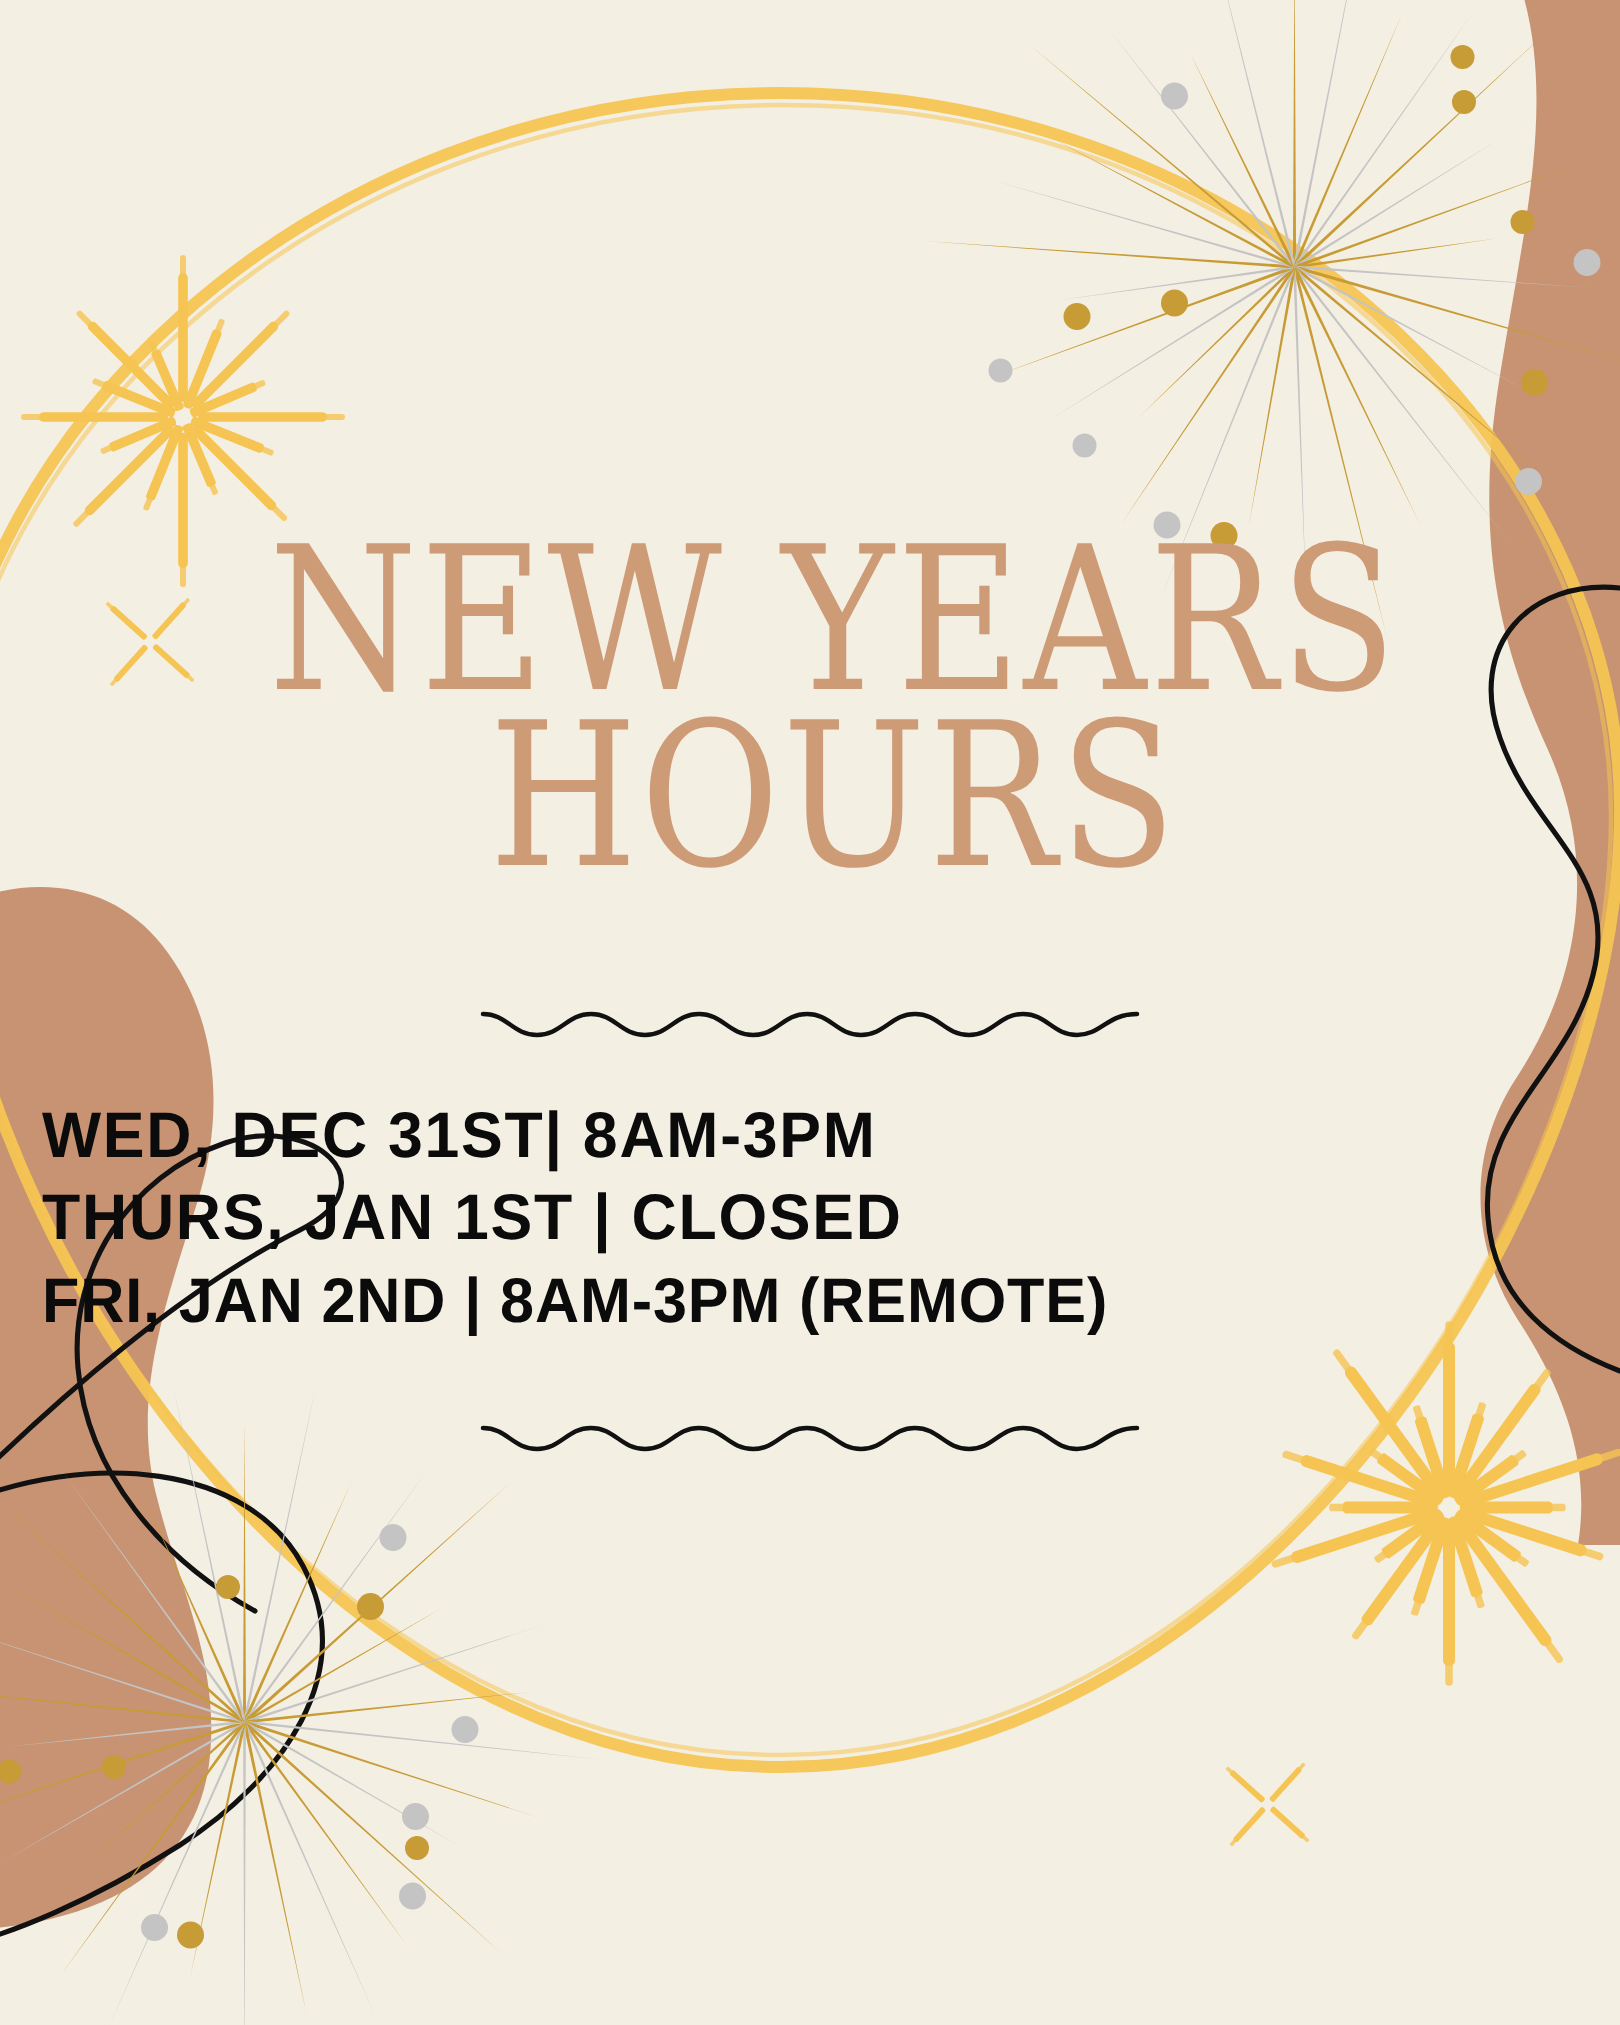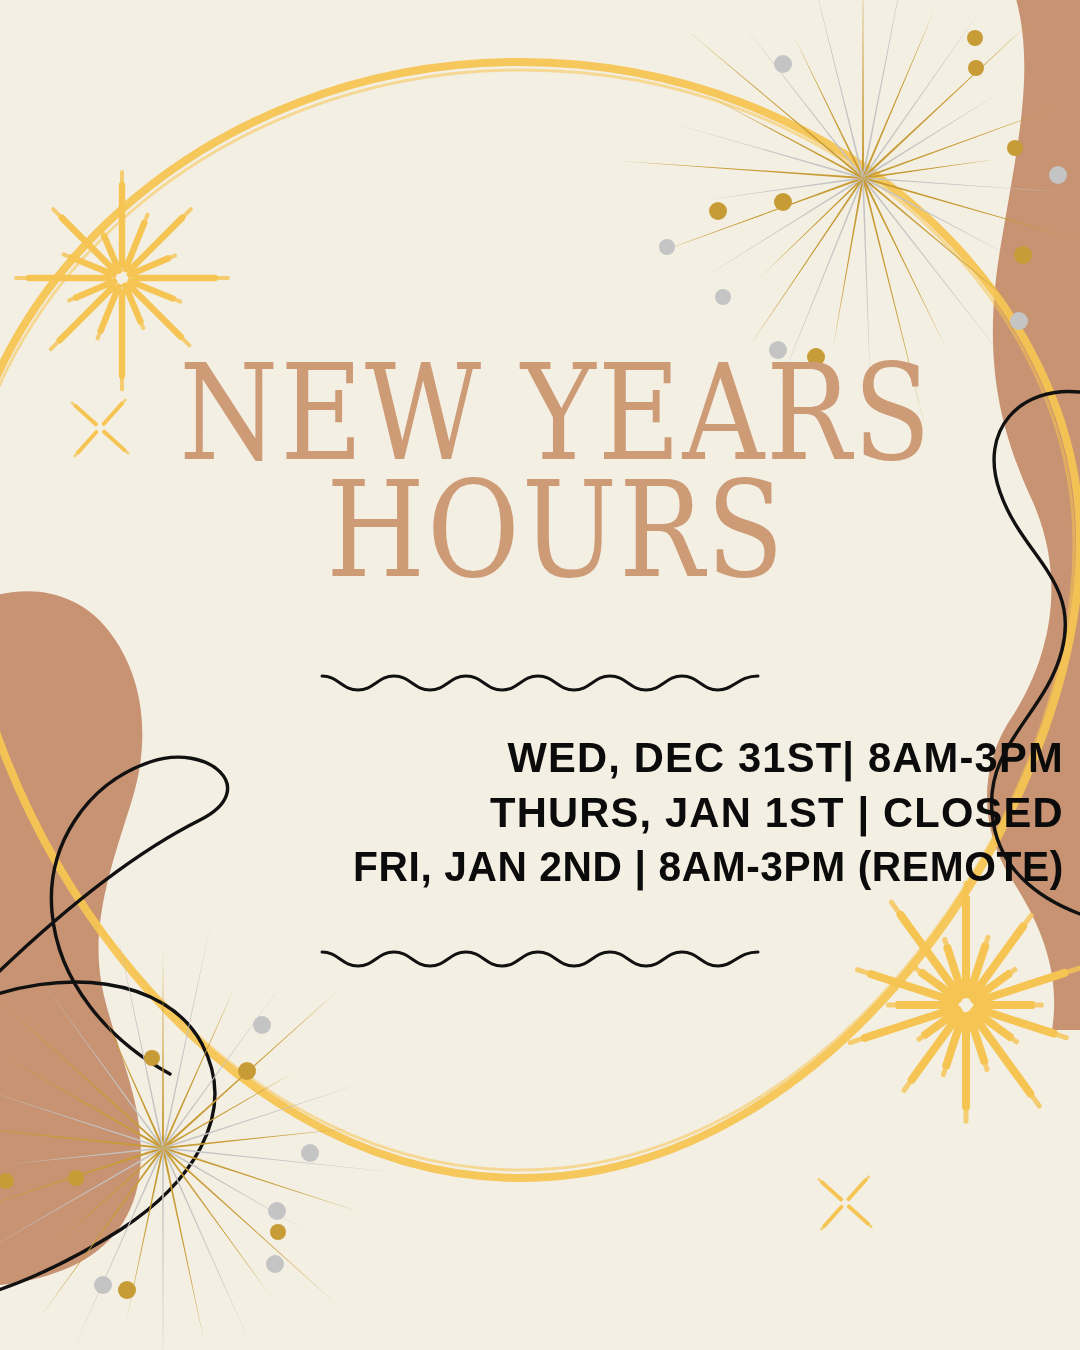--- a/index.html
+++ b/index.html
@@ -65,23 +65,23 @@
     width: 444px;
     height: 46px;
   }
   .wave.top { top: 656px; }
   .wave.bottom { top: 932px; }
 
   
   .hours-block {
     position: absolute;
     top: 730px;
-    left: 0;
+    left: 12px;
     right: 0;
-    text-align: right;
+    text-align: left;
   }
   .hours-line {
     display: block;
     color: #0B0B0B;
     font-family: "Liberation Sans", sans-serif;
     font-weight: 700;
     font-size: 43px;
     line-height: 1.28;
     letter-spacing: 1.2px;
     text-transform: uppercase;

